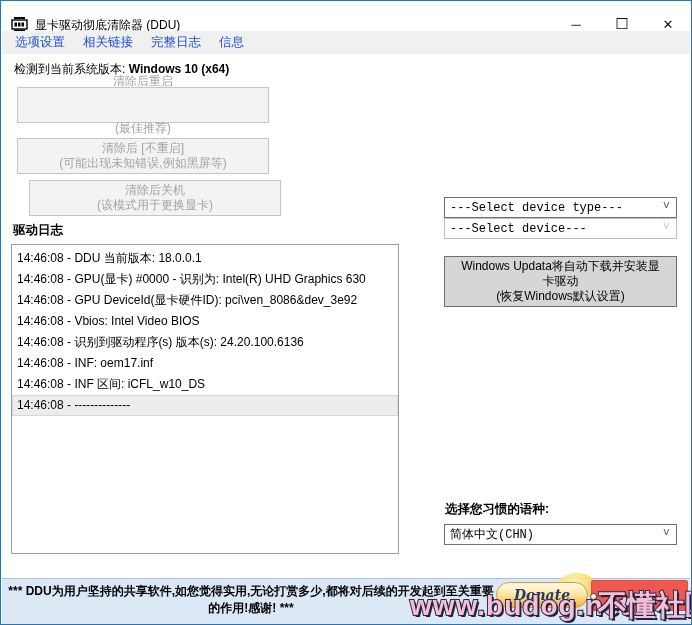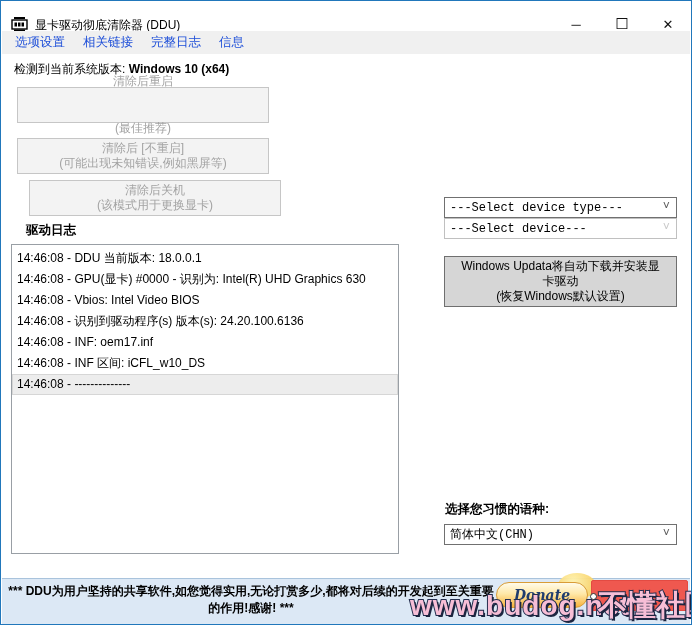--- a/index.html
+++ b/index.html
@@ -25,21 +25,21 @@
   .actionbtn {
     position:absolute; left:16px; width:252px; height:36px;
     background:#f3f3f3; border:1px solid #c6c6c6;
     color:#a3a3a3; font-size:12px; text-align:center;
     display:flex; flex-direction:column; justify-content:center; line-height:15px;
     font-family:"Liberation Sans",sans-serif;
   }
   #btn-restart { top:86px;gap:32px; }
   #btn-norestart { top:137px; }
   #btn-shutdown { top:179px;margin-left:12px; }
-  .loglabel { position:absolute; left:12px; top:221px; font-size:12.5px; font-weight:bold; color:#000;margin-left:13px; }
+  .loglabel { position:absolute; left:12px; top:221px; font-size:12.5px; font-weight:bold; color:#000; }
   .logbox {
     position:absolute; left:10px; top:243px; width:388px; height:310px;
     background:#ffffff; border:1px solid #999fa5; padding-top:3px; overflow:hidden;
   }
   .logrow { font-size:12px; color:#000; line-height:19px; padding:0 3px 0 4px;
             white-space:nowrap; border:1px solid transparent; }
   .logrow.selected { background:#ededed; border:1px solid #d6d6d6; }
   
   .combo {
     position:absolute; left:443px; width:233px; height:21px; background:#fff;
@@ -135,20 +135,21 @@
   </button>
   <button class="actionbtn" id="btn-shutdown">
     <span>清除后关机</span>
     <span>(该模式用于更换显卡)</span>
   </button>
 
   <div class="loglabel">驱动日志</div>
   <div class="logbox" id="logbox">
       <div class="logrow">14:46:08 - DDU 当前版本: 18.0.0.1</div>
       <div class="logrow">14:46:08 - GPU(显卡) #0000 - 识别为: Intel(R) UHD Graphics 630</div>
+      <div class="logrow">14:46:08 - GPU DeviceId(显卡硬件ID): pci\ven_8086&amp;dev_3e92</div>
       <div class="logrow">14:46:08 - Vbios: Intel Video BIOS</div>
       <div class="logrow">14:46:08 - 识别到驱动程序(s) 版本(s): 24.20.100.6136</div>
       <div class="logrow">14:46:08 - INF: oem17.inf</div>
       <div class="logrow">14:46:08 - INF 区间: iCFL_w10_DS</div>
       <div class="logrow selected">14:46:08 - --------------</div>
     </div>
 
   <div class="combo" id="combo-devtype">
     <span>---Select device type---</span>
     <span class="chev">˅</span>

